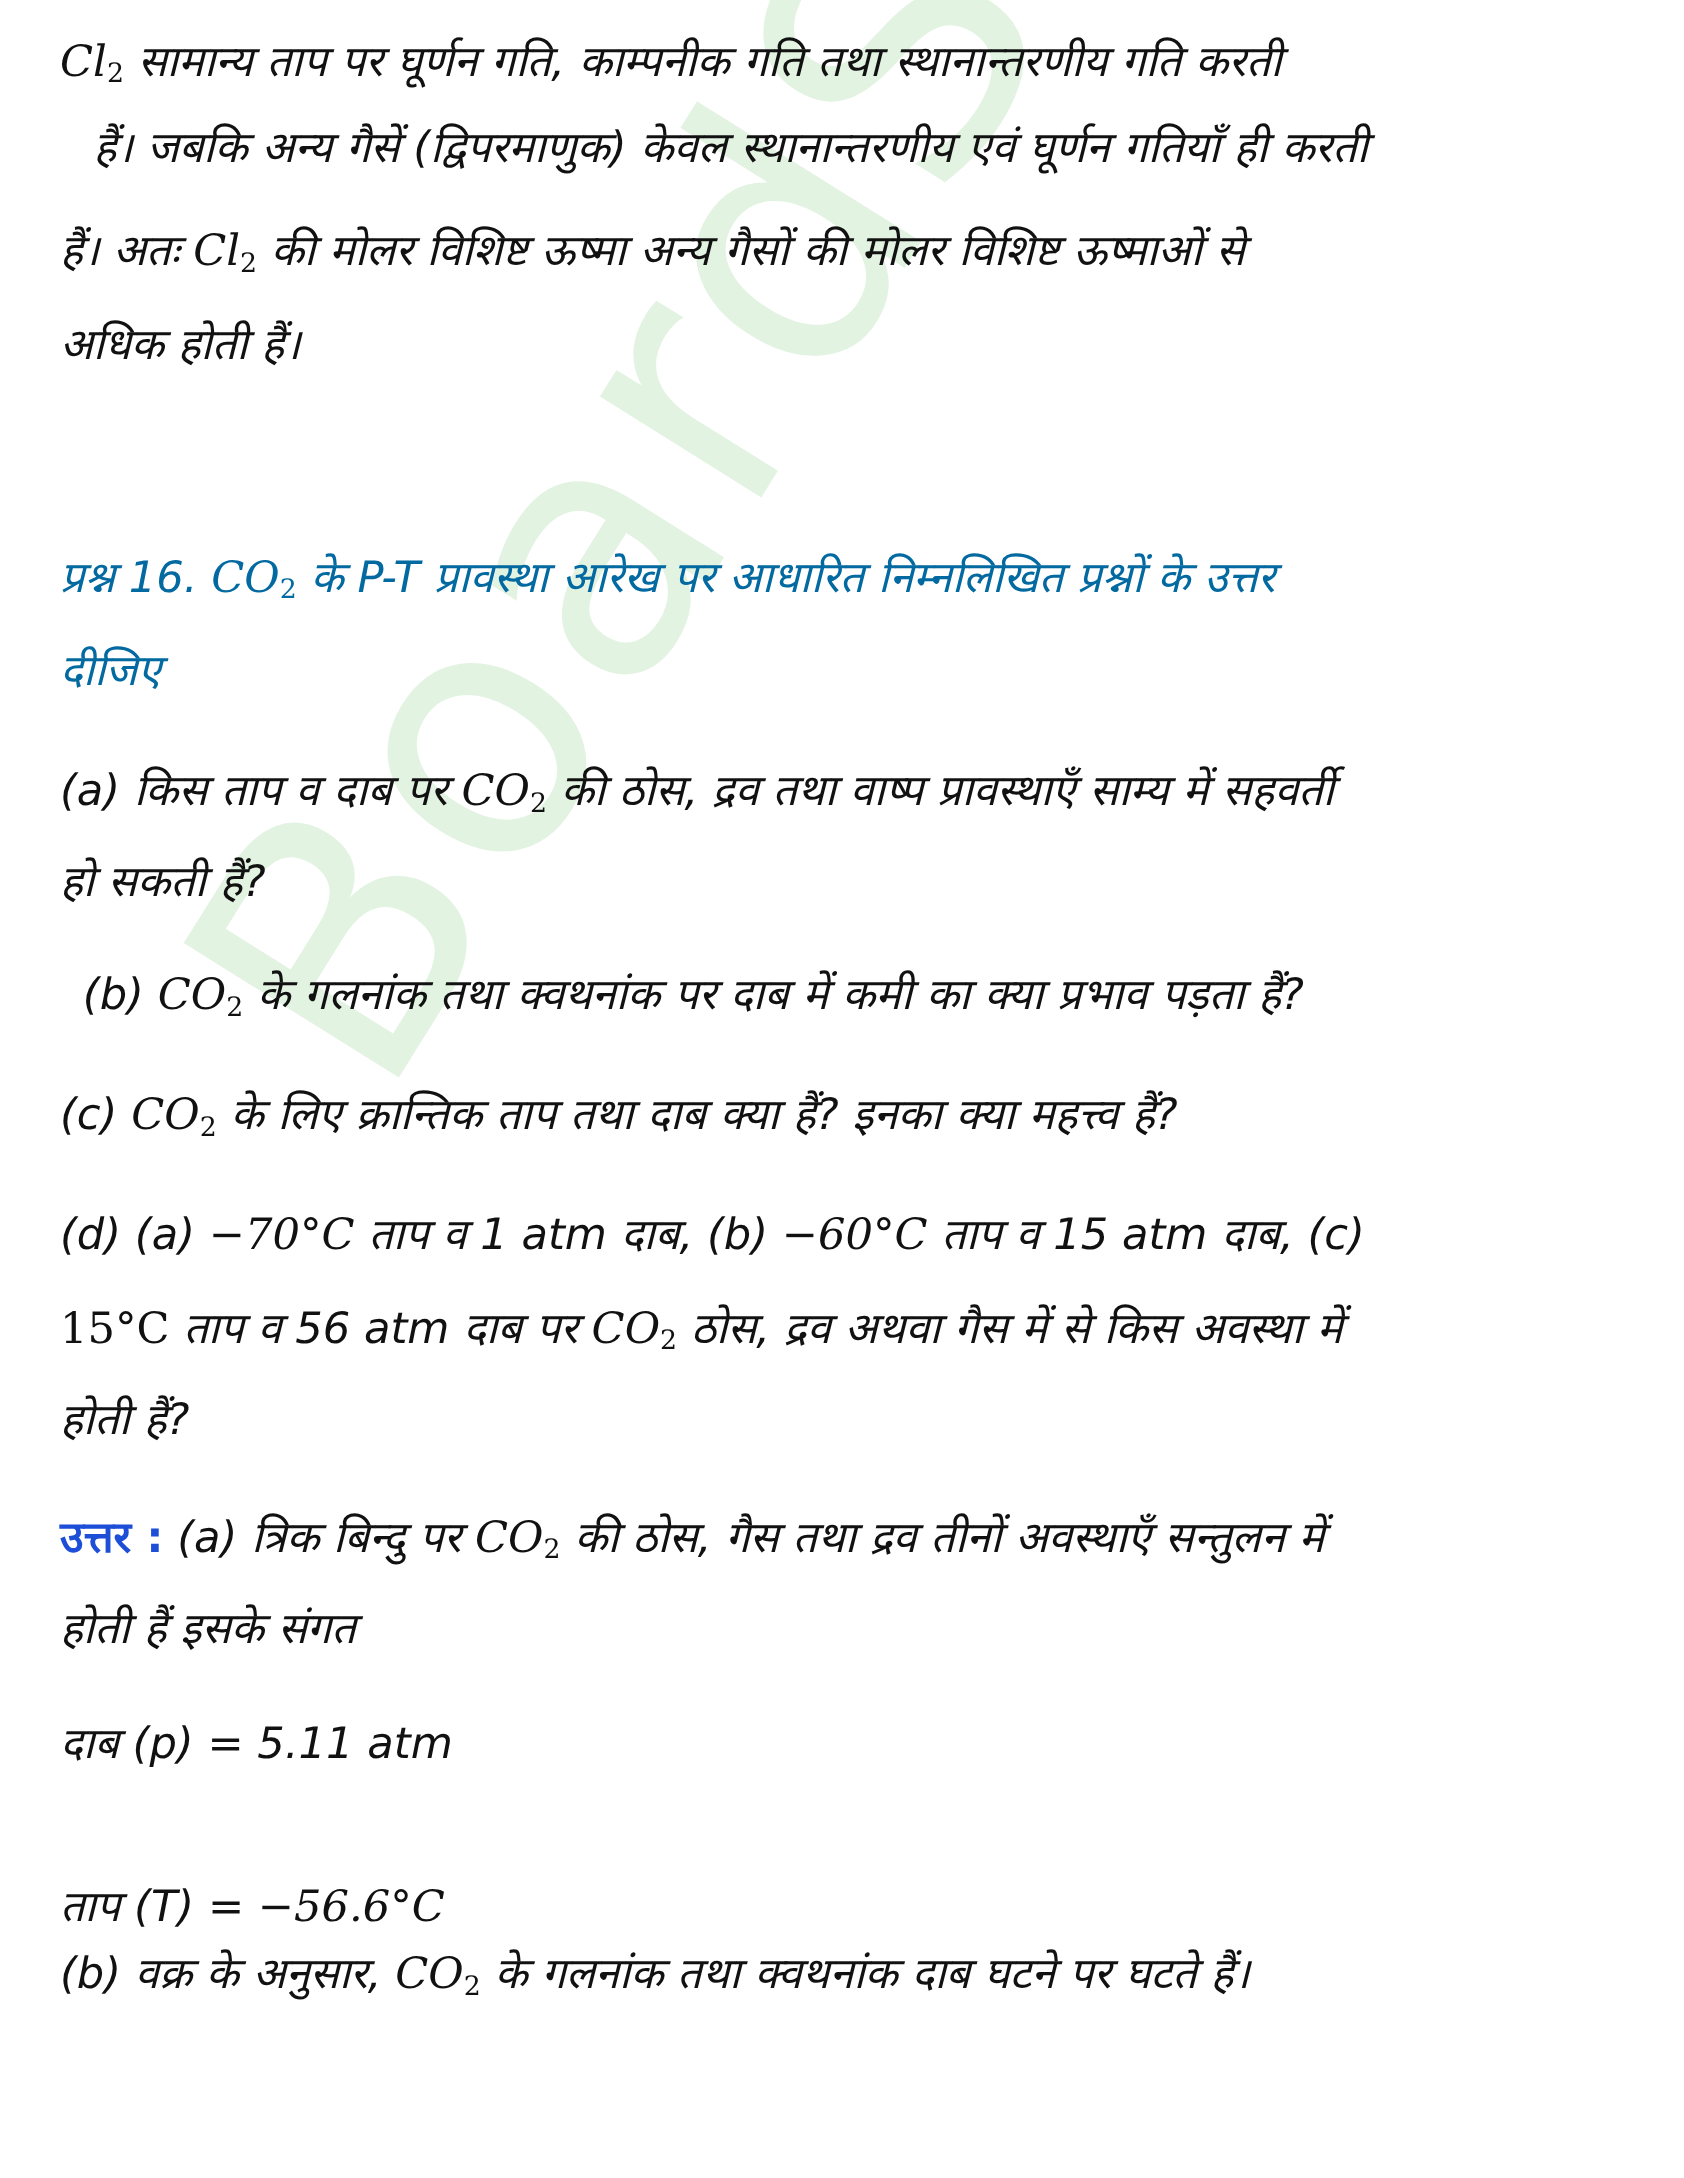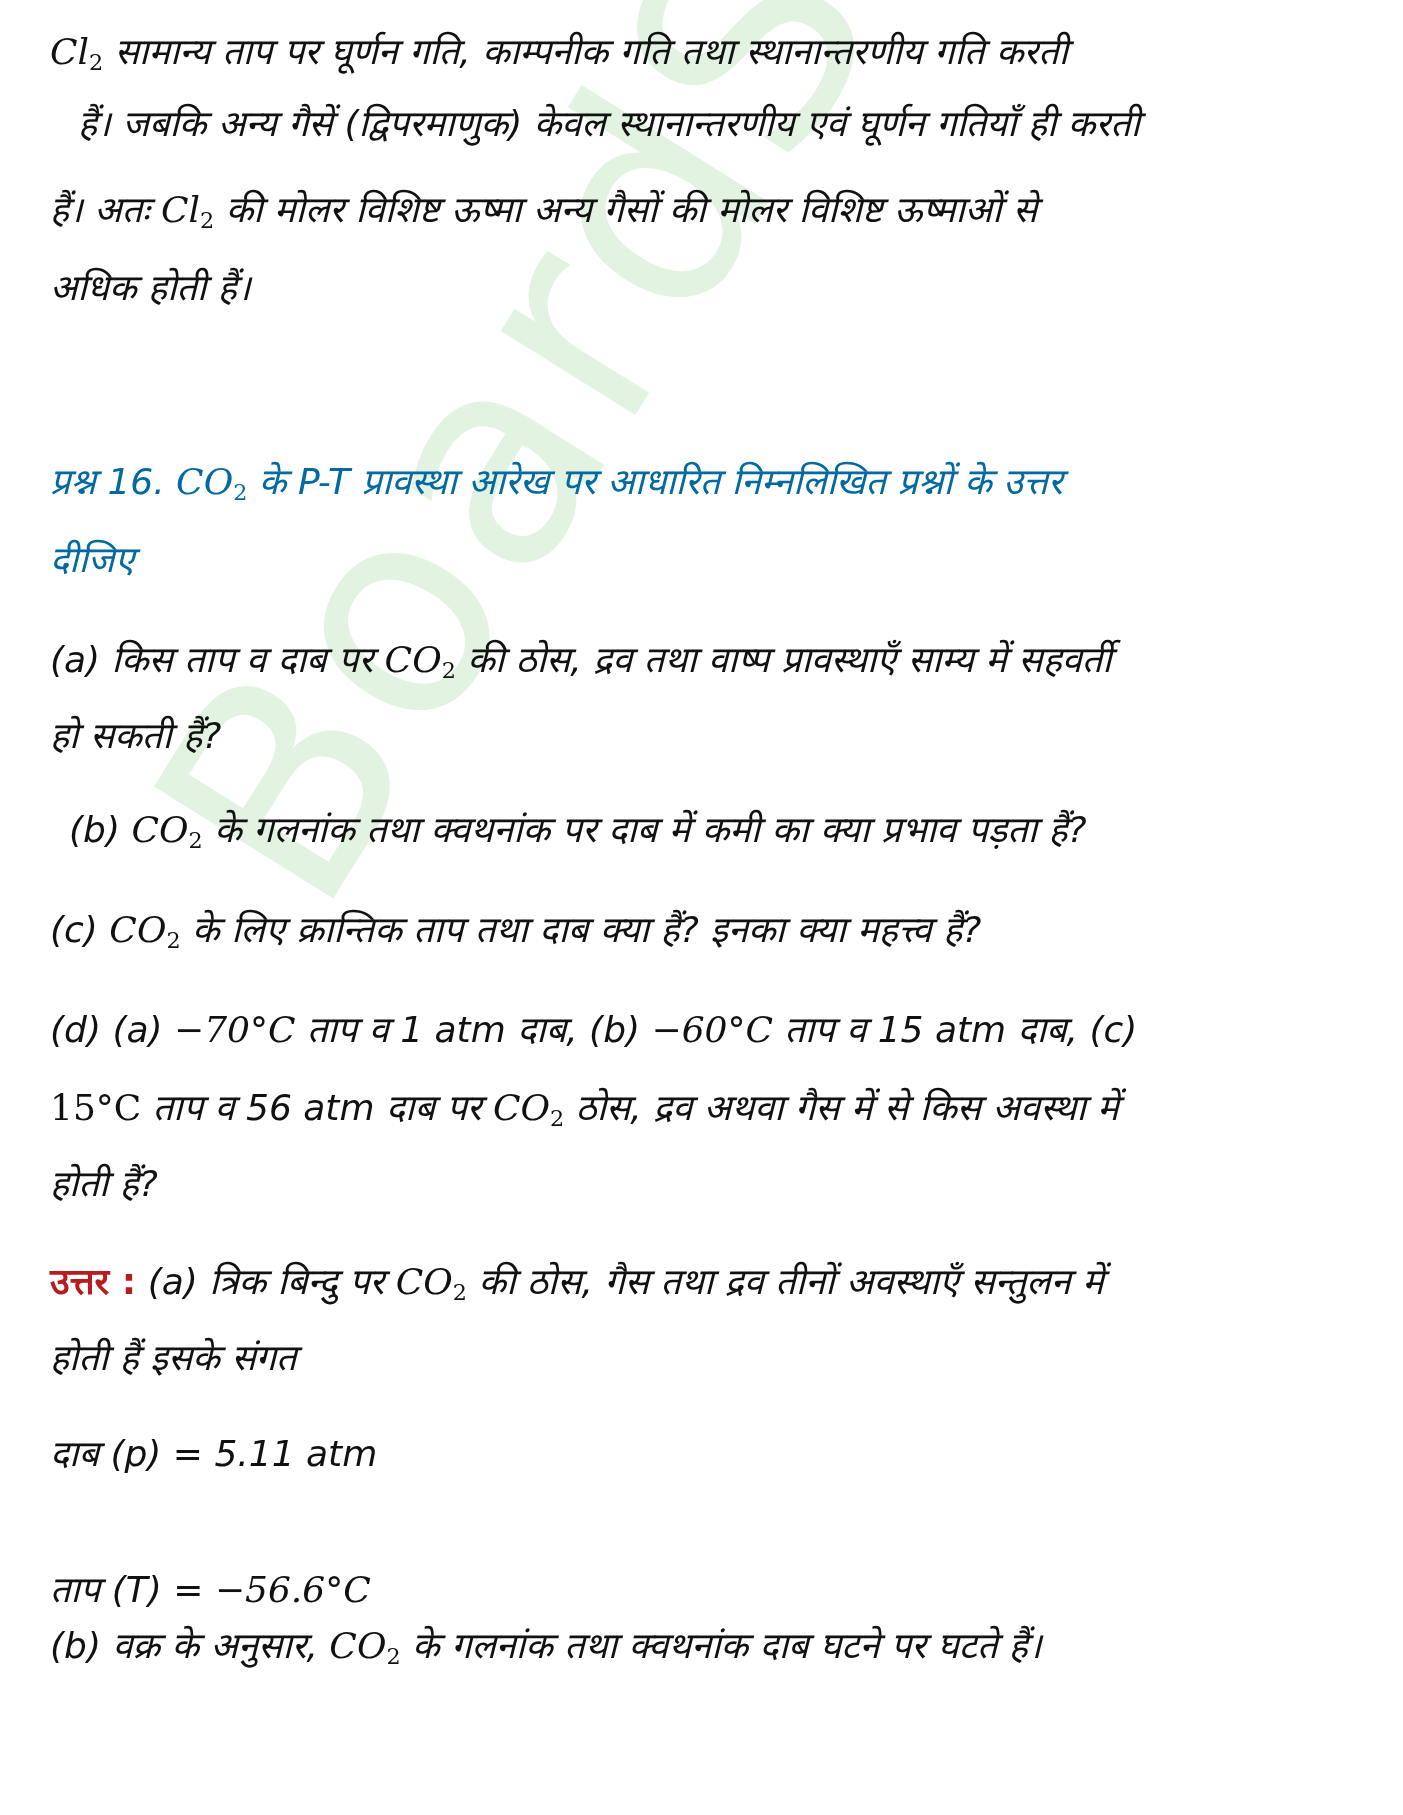--- a/index.html
+++ b/index.html
@@ -50,21 +50,21 @@
       font-family: "DejaVu Serif", serif;
       font-style: italic;
       text-align: right;
     }
     .math sub {
       font-style: normal;
       font-size: 0.62em;
       vertical-align: -0.25em;
     }
     .red { color: #0369a1; }
-    .green { color: #b91c1c; font-weight: bold; font-style: normal; }
+    .green { color: #1d4ed8; font-weight: bold; font-style: normal; }
   </style>
 </head>
 <body>
 
 <div class="watermark">BoardStudy</div>
 
 <div class="content">
 
   <div class="line" style="top:28px;">
     <span class="math"><span>Cl</span><sub>2</sub></span>

